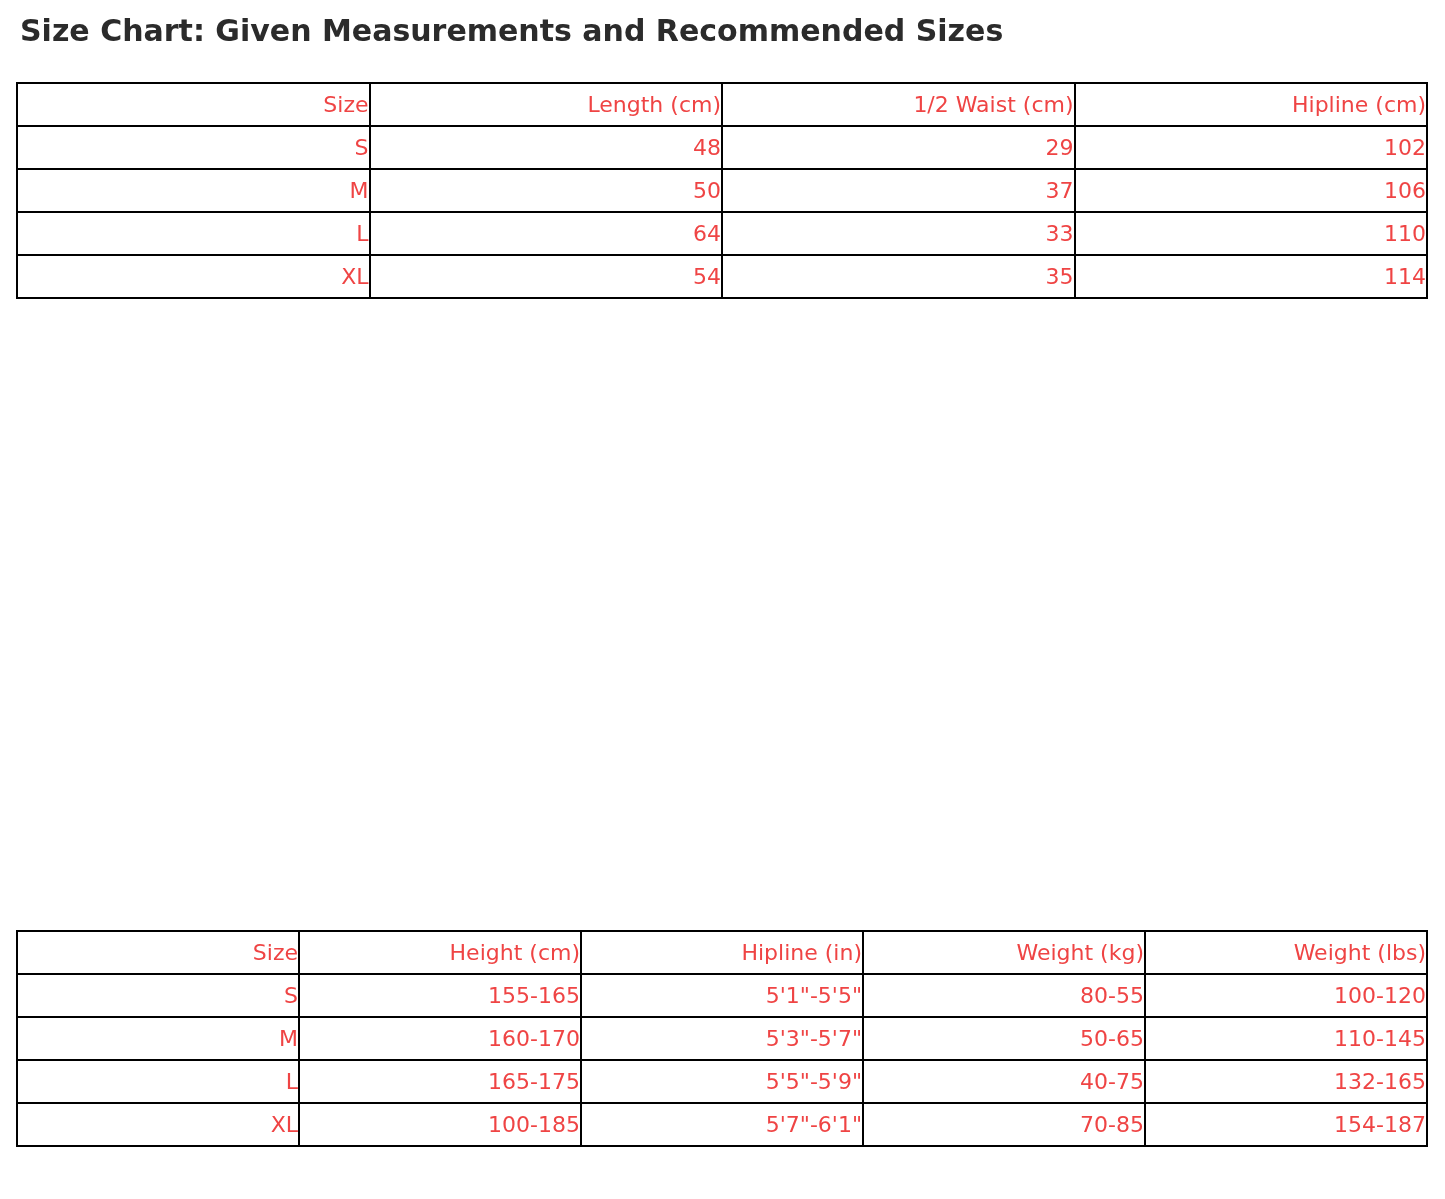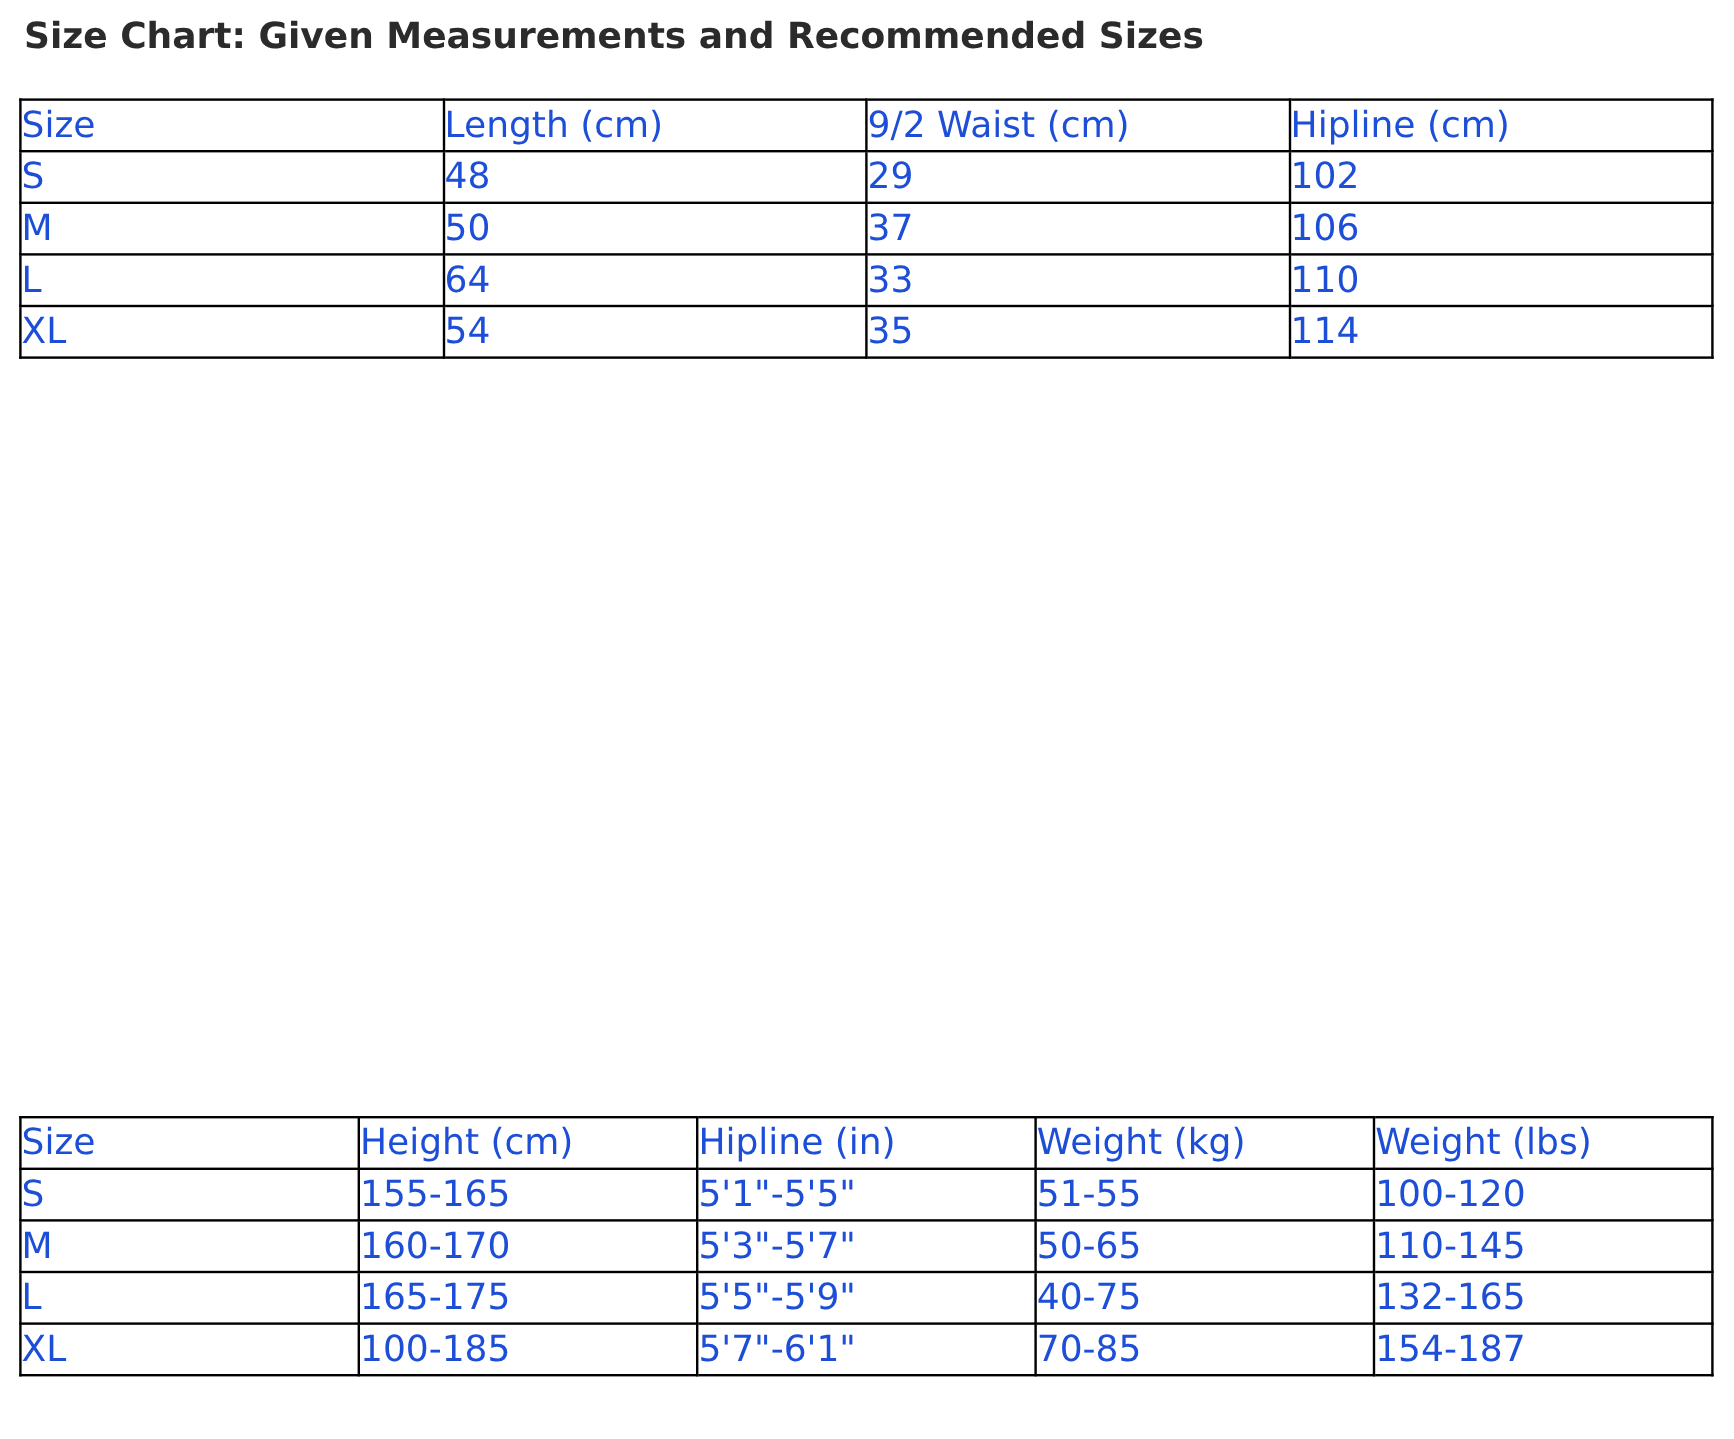--- a/index.html
+++ b/index.html
@@ -34,41 +34,41 @@
     table-layout: fixed;
     background: #ffffff;
   }
   #table-0 { top: 82px; }
   #table-1 { top: 930px; }
   table.chart-table th,
   table.chart-table td {
     border: 2px solid #000000;
     height: 41px;
     padding: 0;
-    text-align: left;
+    text-align: right;
     vertical-align: middle;
-    font-size: 30px;
+    font-size: 22px;
     font-weight: normal;
-    color: #1d4ed8;
+    color: #ef4444;
     white-space: nowrap;
     overflow: hidden;
   }
 </style>
 </head>
 <body>
 
 <div>
   <h1 class="page-title">Size Chart: Given Measurements and Recommended Sizes</h1>
 
   <table id="table-0" class="chart-table">
       <thead>
         <tr>
           <th>Size</th>
           <th>Length (cm)</th>
-          <th>9/2 Waist (cm)</th>
+          <th>1/2 Waist (cm)</th>
           <th>Hipline (cm)</th>
         </tr>
       </thead>
       <tbody>
         <tr>
           <td>S</td>
           <td>48</td>
           <td>29</td>
           <td>102</td>
         </tr>
@@ -101,21 +101,21 @@
           <th>Hipline (in)</th>
           <th>Weight (kg)</th>
           <th>Weight (lbs)</th>
         </tr>
       </thead>
       <tbody>
         <tr>
           <td>S</td>
           <td>155-165</td>
           <td>5'1"-5'5"</td>
-          <td>51-55</td>
+          <td>80-55</td>
           <td>100-120</td>
         </tr>
         <tr>
           <td>M</td>
           <td>160-170</td>
           <td>5'3"-5'7"</td>
           <td>50-65</td>
           <td>110-145</td>
         </tr>
         <tr>

